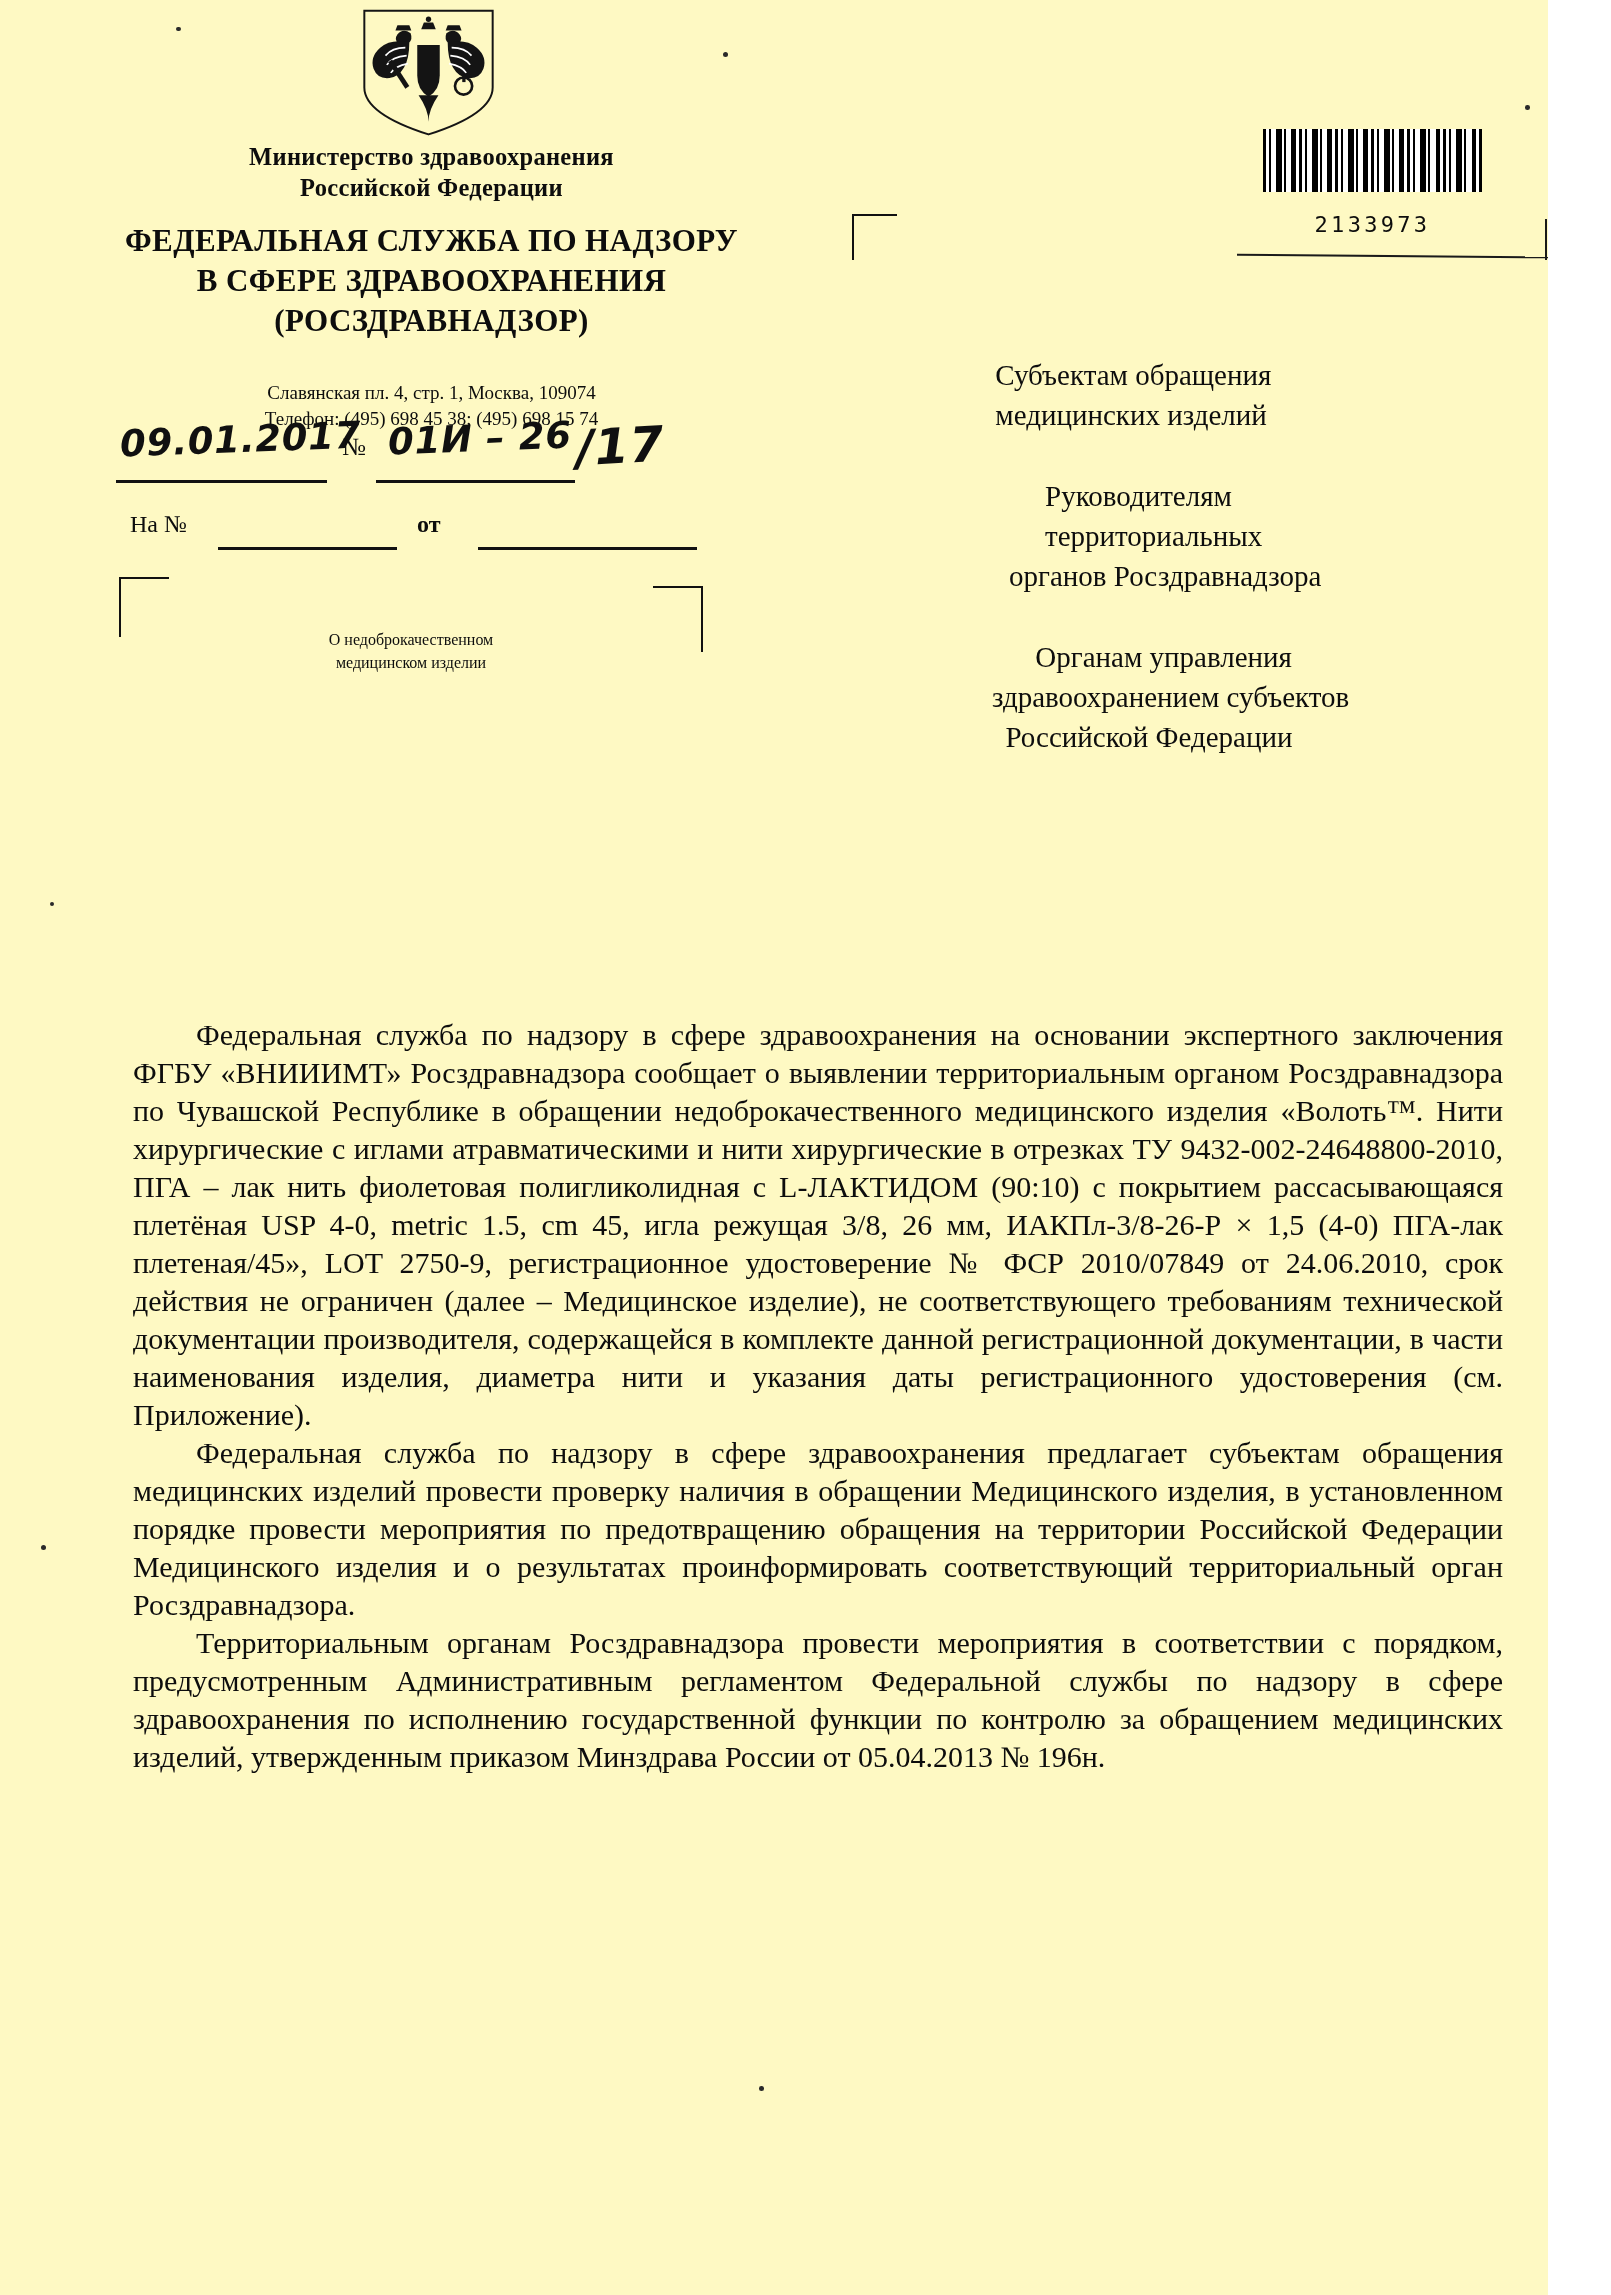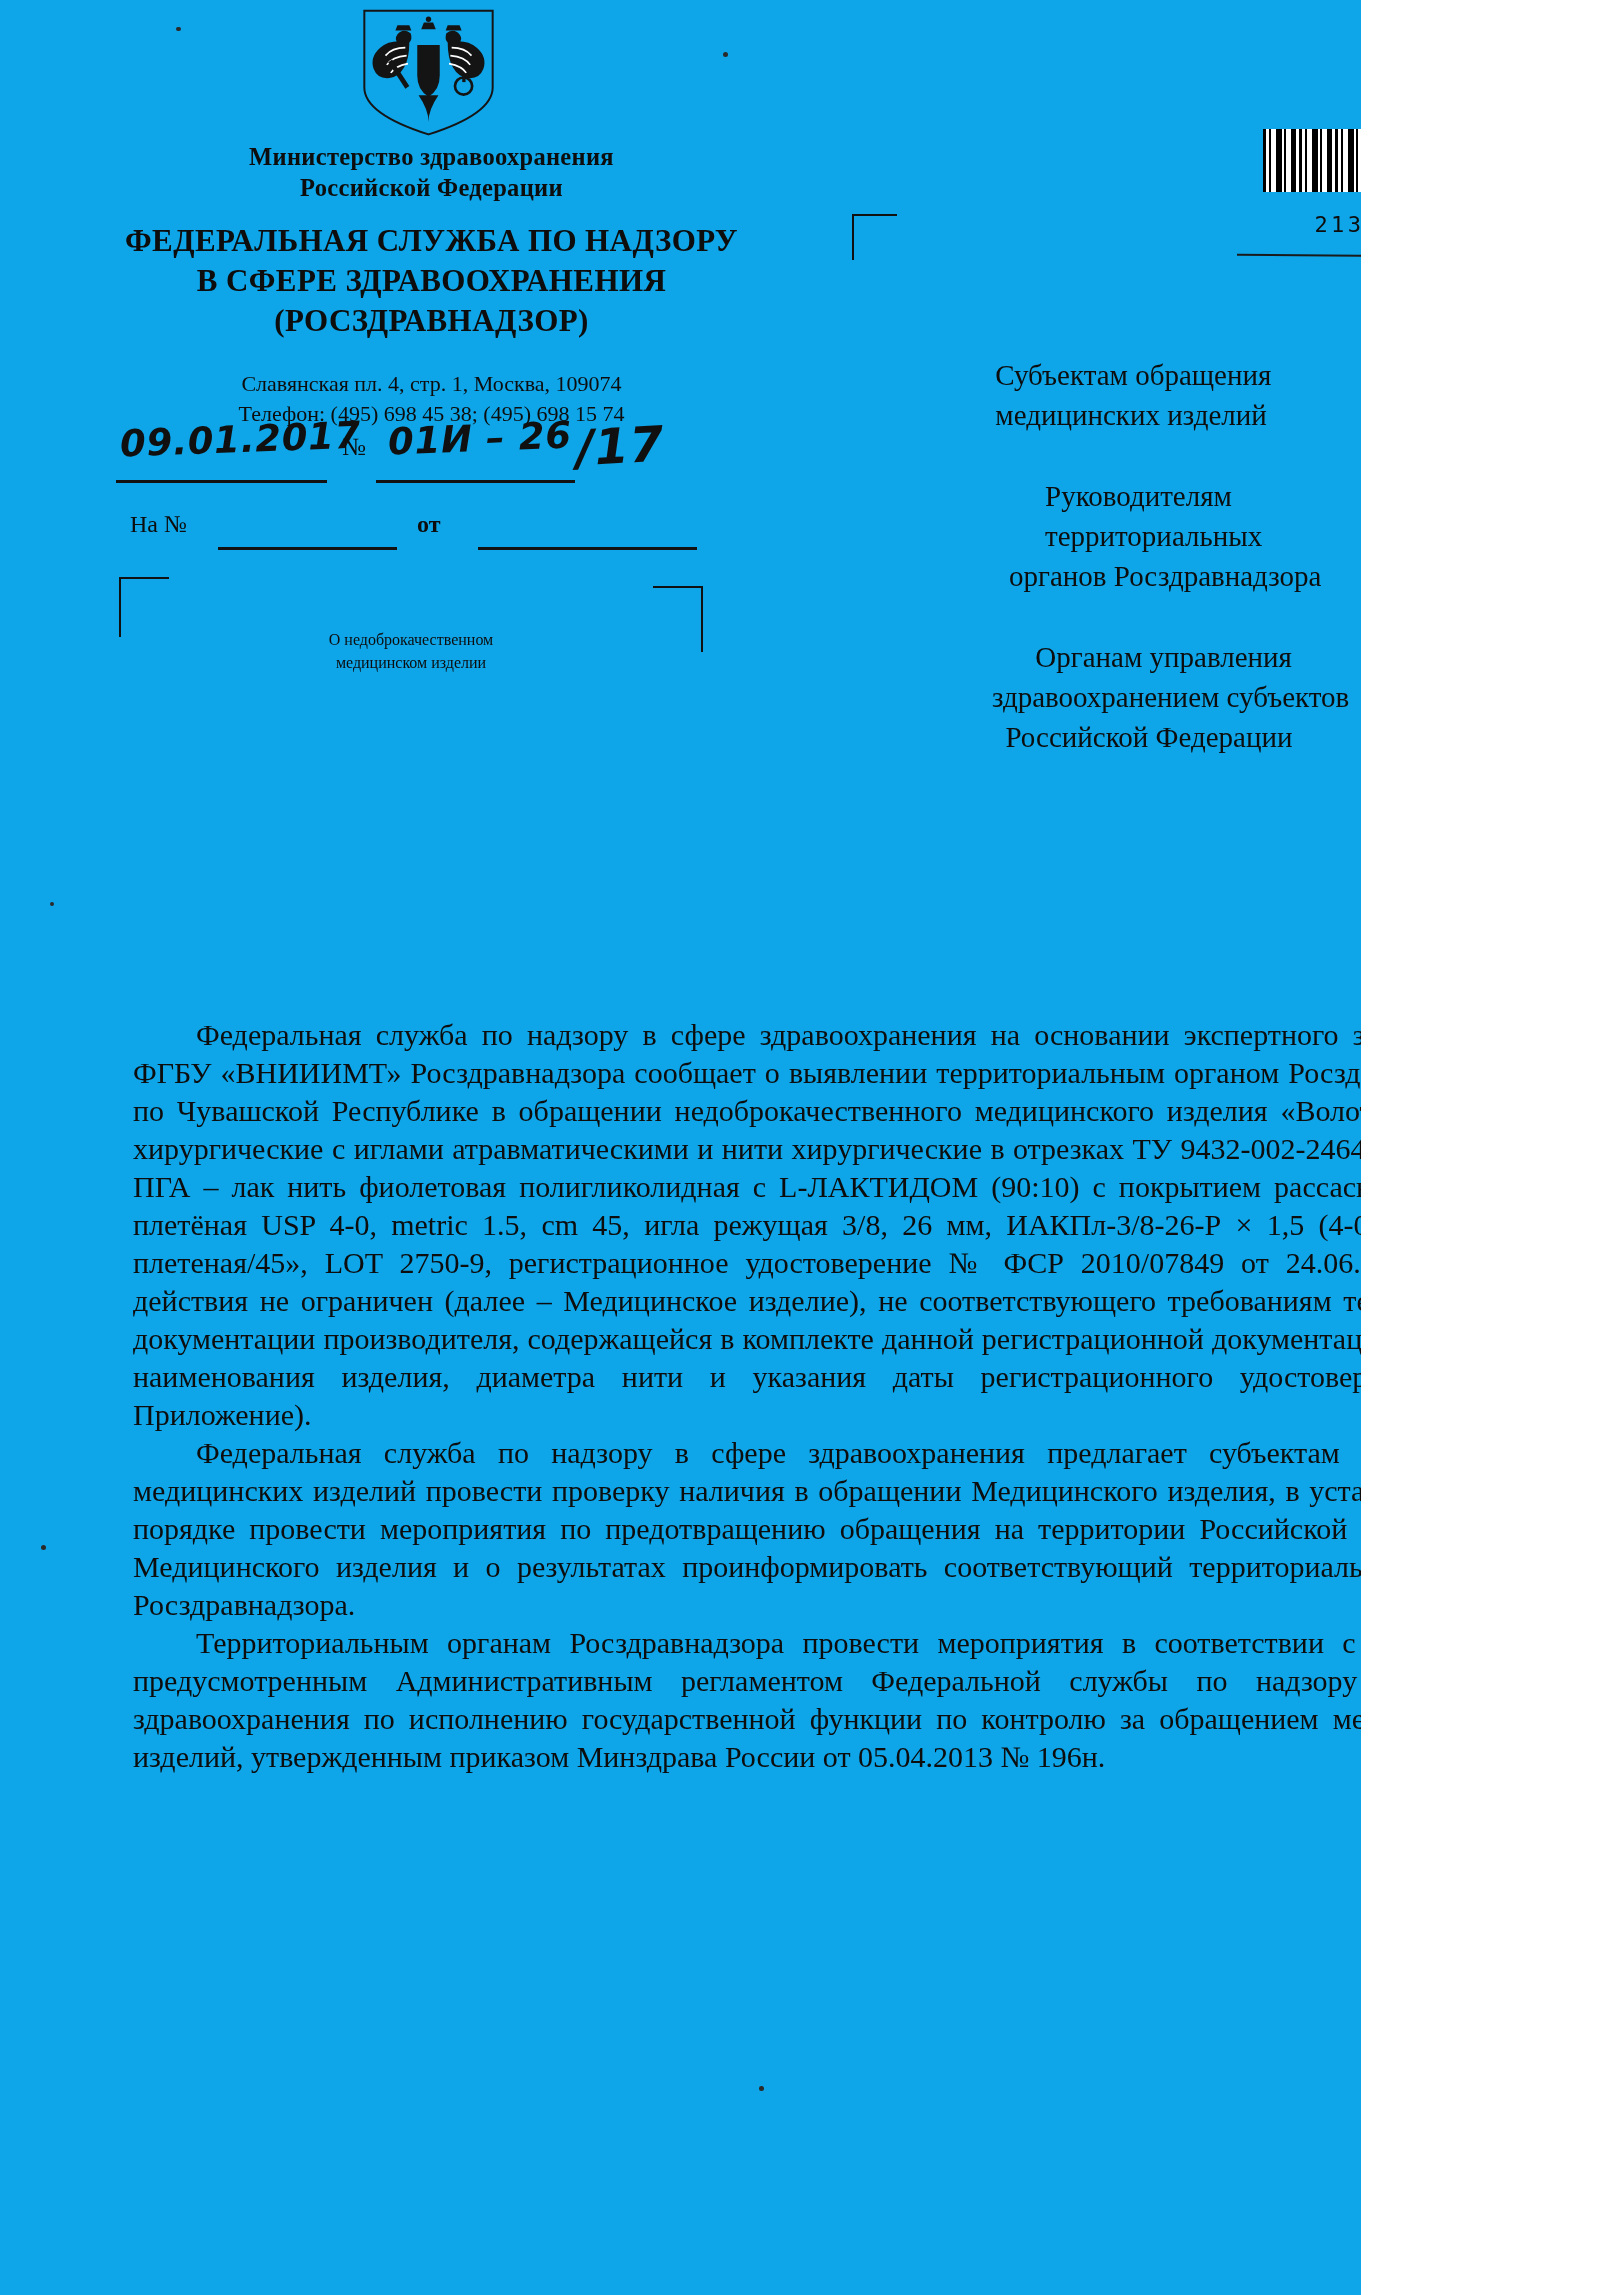--- a/index.html
+++ b/index.html
@@ -7,23 +7,23 @@
     margin: 0;
     padding: 0;
     background: #ffffff;
   }
   body {
     font-family: "Liberation Serif", "DejaVu Serif", serif;
     color: #0d0d0d;
   }
   .page {
     position: relative;
-    width: 1361px;
+    width: 1548px;
     height: 2295px;
-    background: #0ea5e9;
+    background: #fef9c3;
     overflow: hidden;
   }
 
   
   .emblem {
     position: absolute;
     left: 352px;
     top: 8px;
     width: 153px;
     height: 129px;
@@ -45,23 +45,23 @@
     letter-spacing: 0.3px;
   }
   .lh-service {
     font-weight: bold;
     font-size: 31px;
     line-height: 1.30;
     margin-top: 17px;
     letter-spacing: 0.4px;
   }
   .lh-address {
-    font-size: 22px;
+    font-size: 19px;
     line-height: 1.38;
-    margin-top: 27px;
+    margin-top: 38px;
   }
 
   
   .barcode-box {
     position: absolute;
     left: 1263px;
     top: 129px;
     width: 219px;
     text-align: center;
   }

